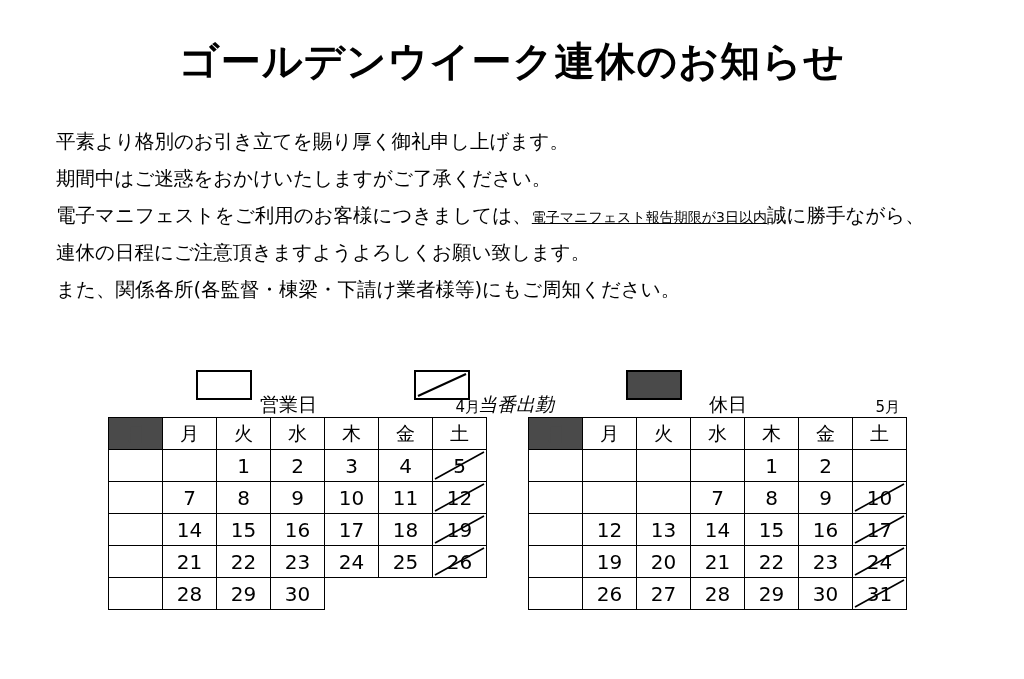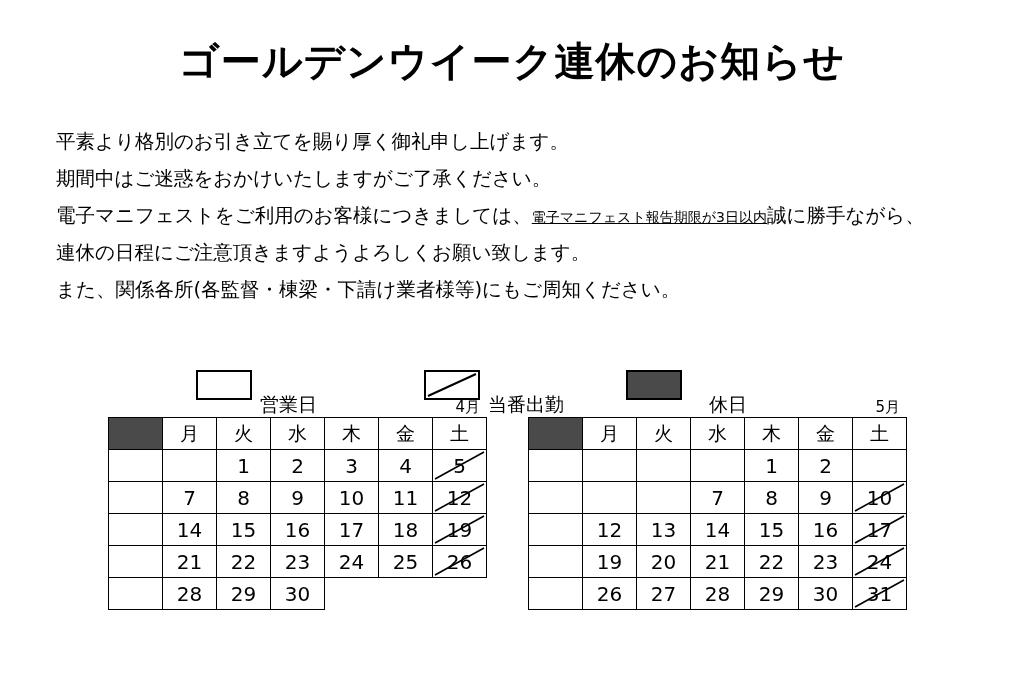--- a/index.html
+++ b/index.html
@@ -59,21 +59,21 @@
     left: 196px;
     width: 700px;
     height: 34px;
   }
   .legend-item {
     position: absolute;
     display: flex;
     align-items: center;
   }
   .legend-item.one { left: 0px; }
-  .legend-item.two { left: 228px; }
+  .legend-item.two { left: 218px; font-style: italic; }
   .legend-item.three { left: 430px; gap: 19px; }
   .swatch {
     width: 56px;
     height: 30px;
     border: 2px solid #000;
     box-sizing: border-box;
     position: relative;
     background: #ffffff;
   }
   .swatch.duty svg {

